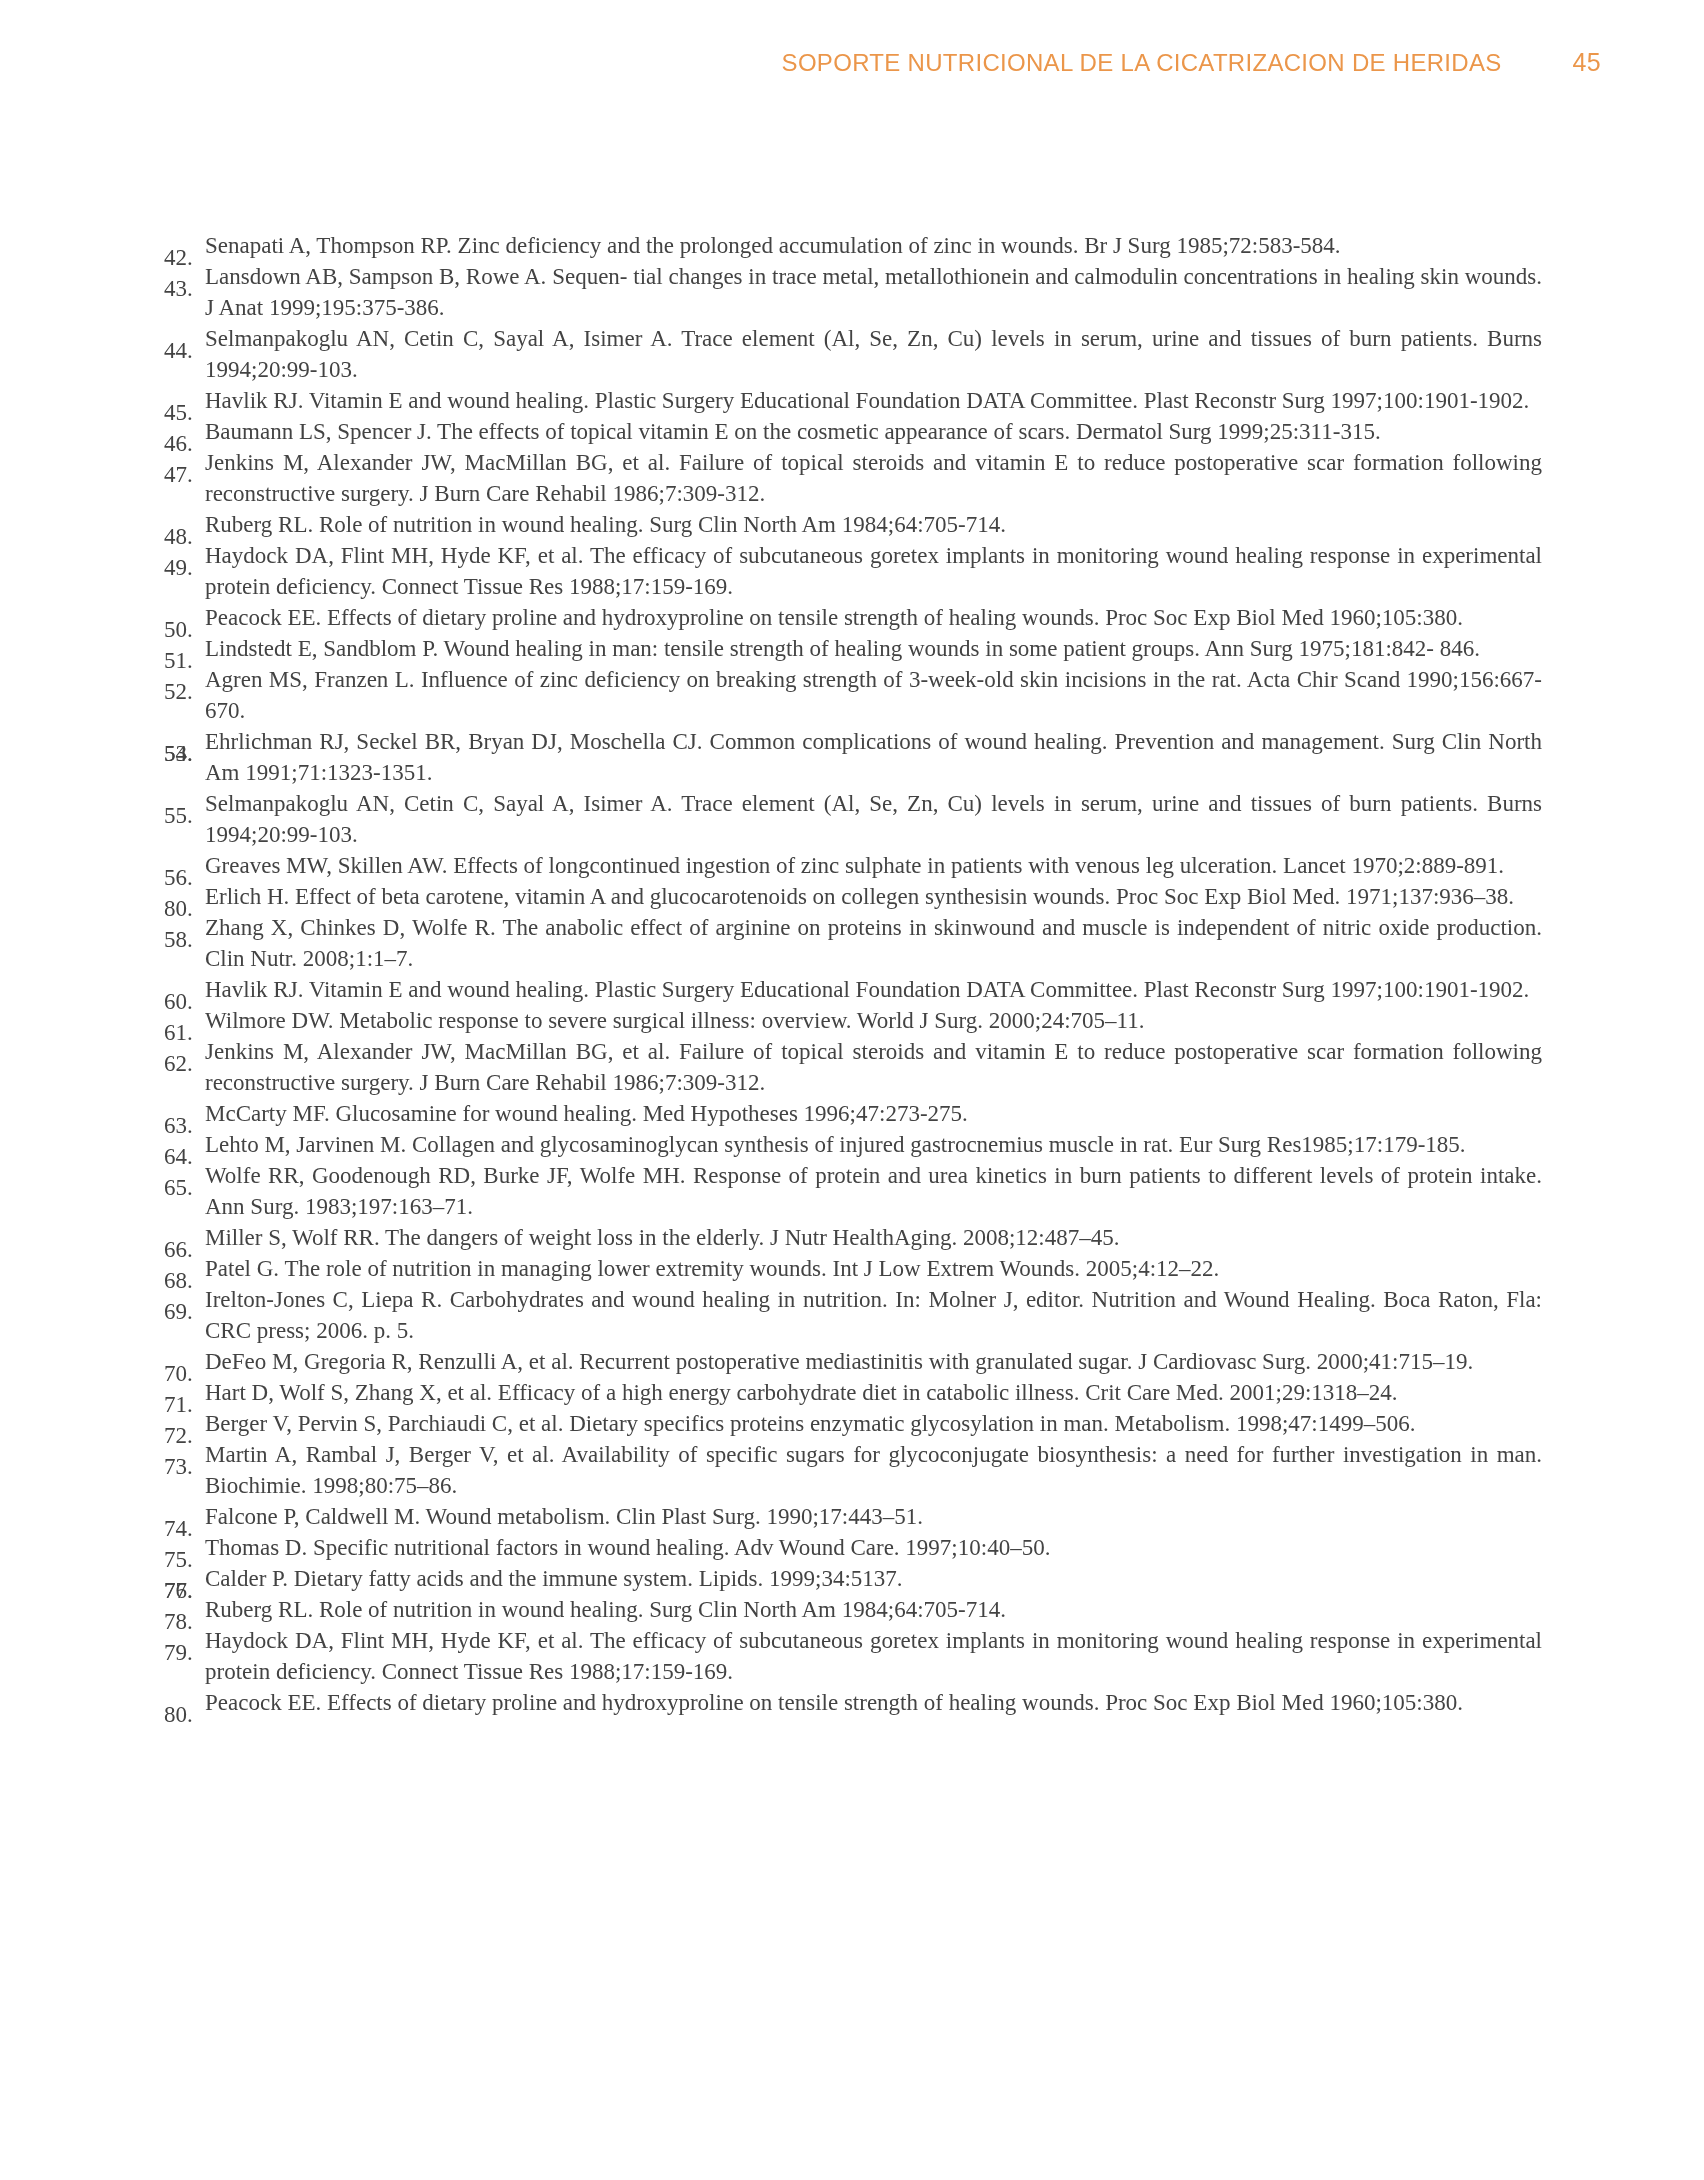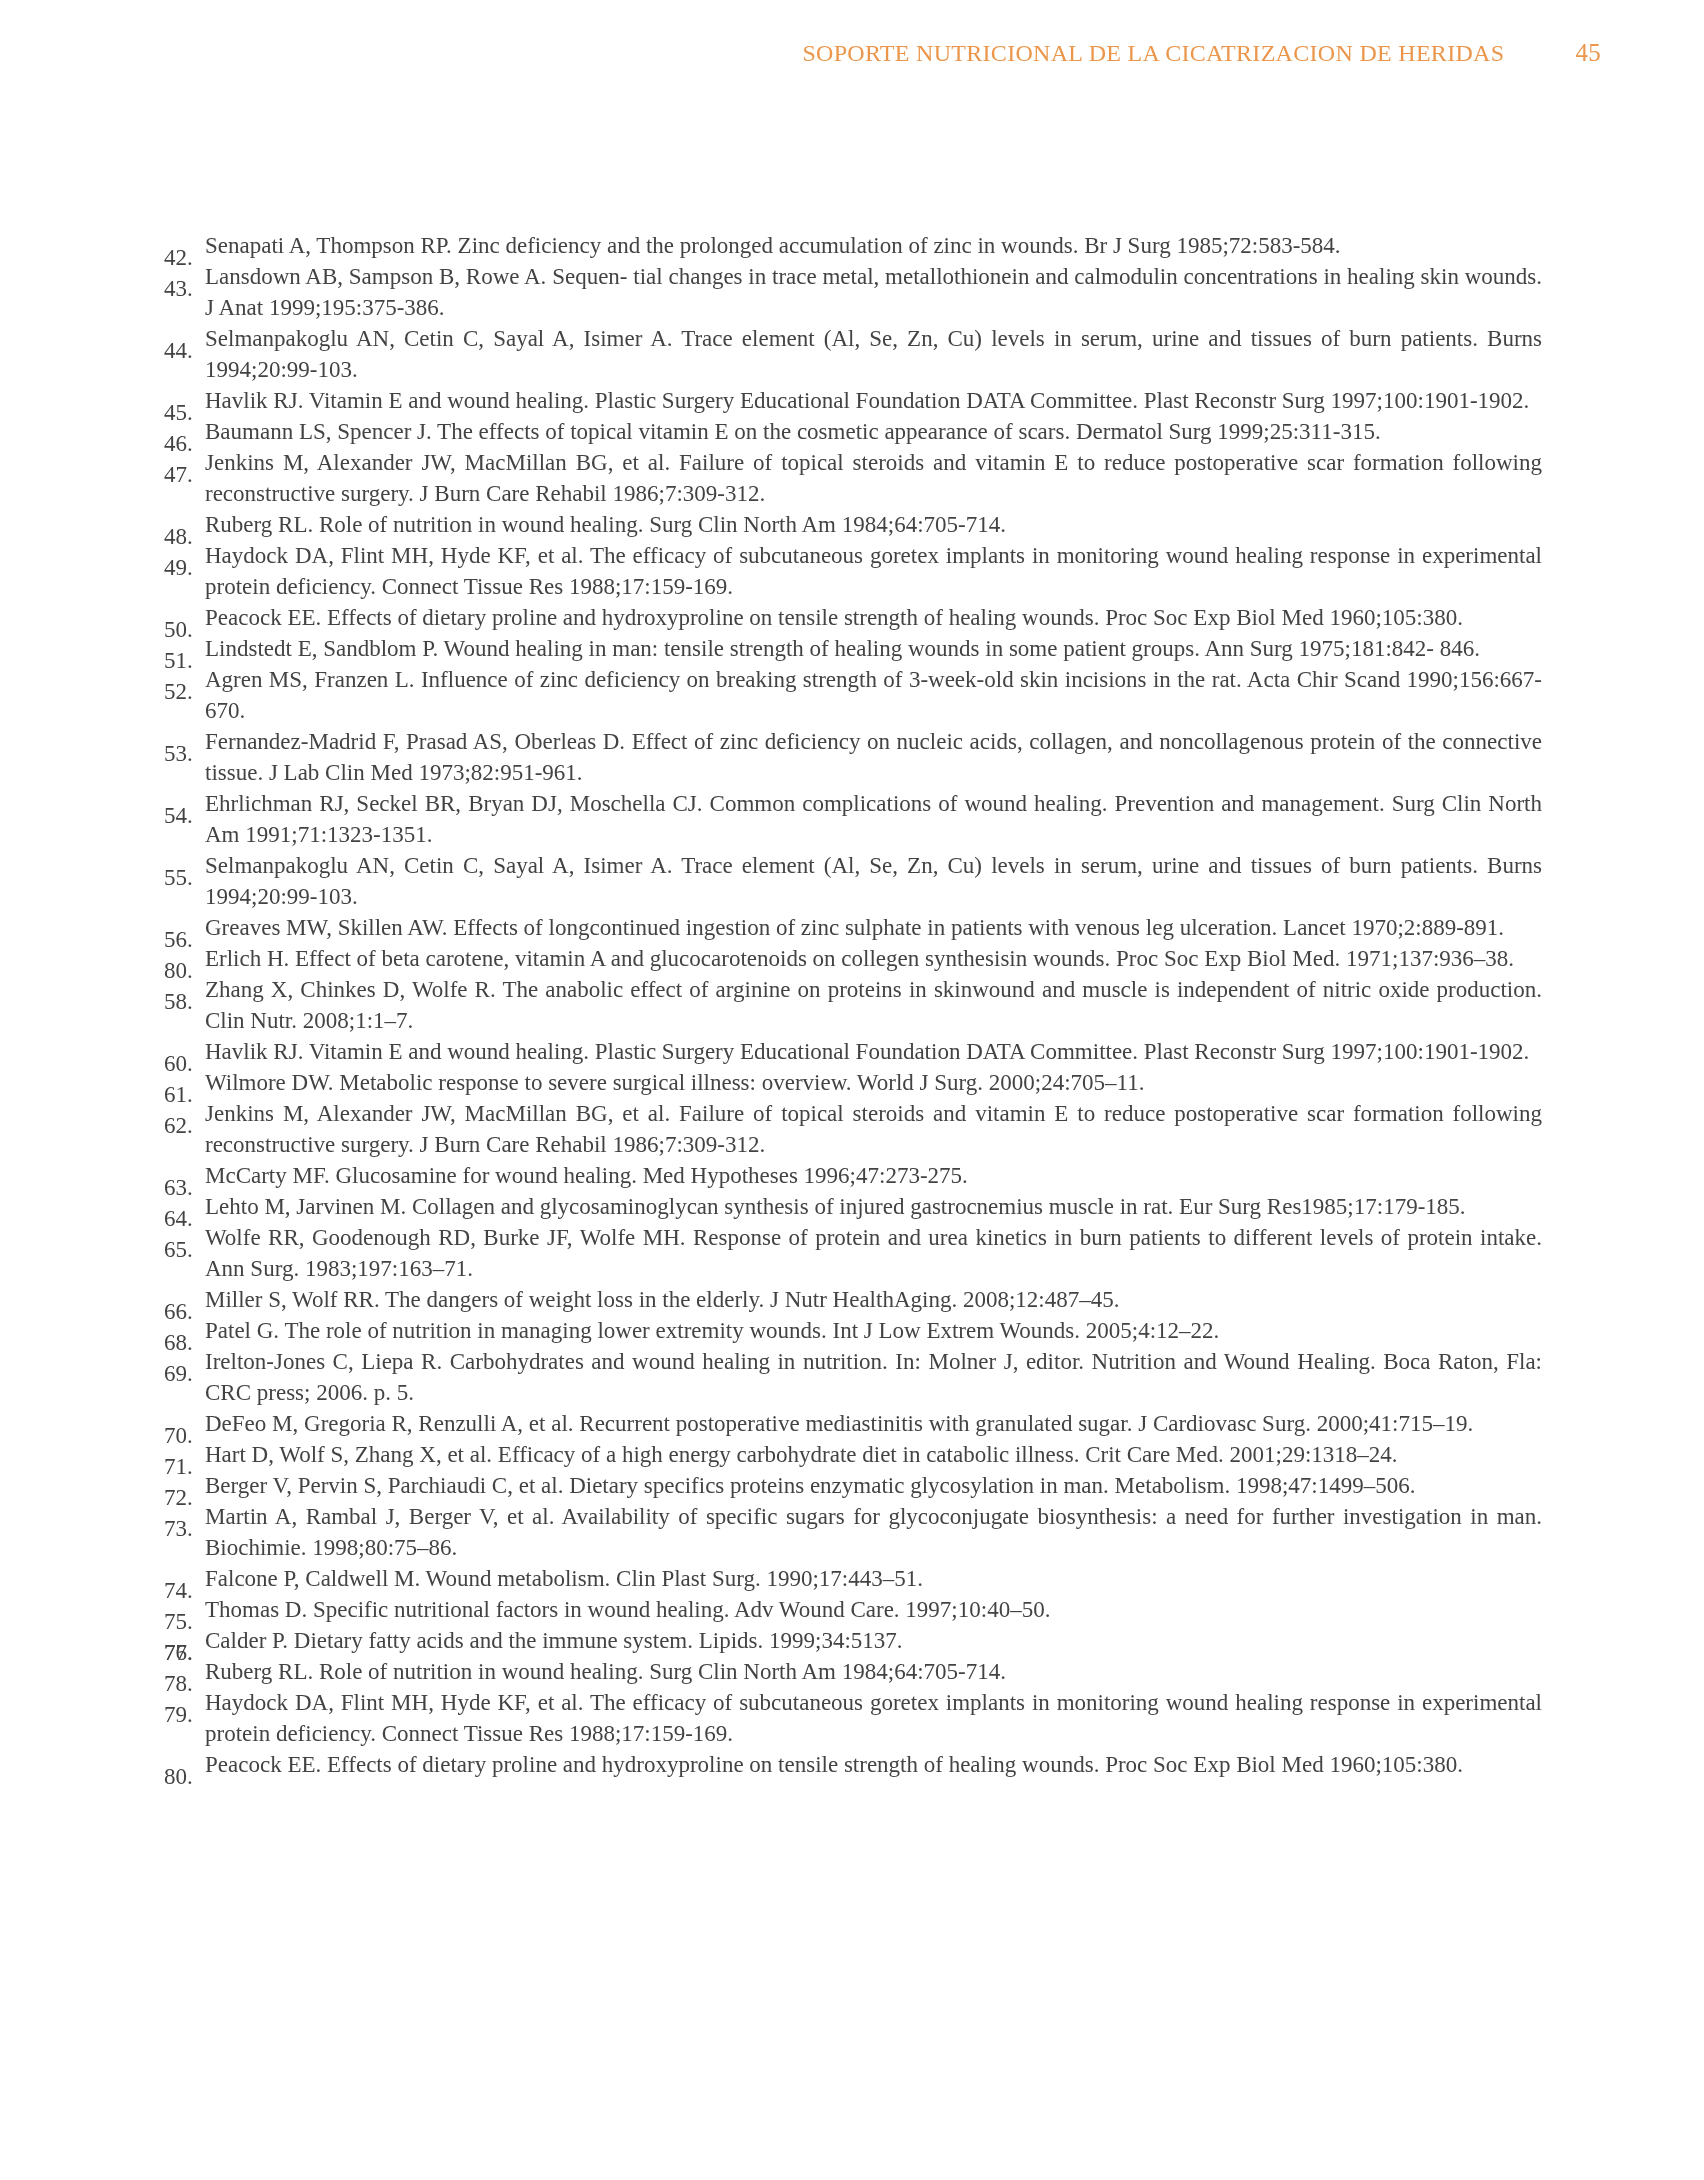--- a/index.html
+++ b/index.html
@@ -10,26 +10,26 @@
   .page {
     position: relative;
     width: 1704px;
     height: 2181px;
     background: #ffffff;
     overflow: hidden;
     font-family: "Liberation Serif", serif;
   }
   .running-header {
     position: absolute;
-    top: 39px;
+    top: 48px;
     right: 103px;
     display: flex;
     align-items: baseline;
     gap: 47px;
-    font-family: Liberation Serif, serif;
+    font-family: Liberation Sans, sans-serif;
     font-weight: normal;
     font-size: 24px;
     letter-spacing: 0.3px;
     color: var(--accent, #EB964A);
     white-space: nowrap;
   }
   .running-header .title {
     text-transform: uppercase;
   }
   .running-header .pagenum {
@@ -123,21 +123,20 @@
       <span class="ref-text">Lindstedt E, Sandblom P. Wound healing in man: tensile strength of healing wounds in some patient groups. Ann Surg 1975;181:842- 846.</span>
     </li>
 
     <li class="ref-item">
       <span class="ref-num">52.</span>
       <span class="ref-text">Agren MS, Franzen L. Influence of zinc deficiency on breaking strength of 3-week-old skin incisions in the rat. Acta Chir Scand 1990;156:667-670.</span>
     </li>
 
     <li class="ref-item">
       <span class="ref-num">53.</span>
-      <span class="ref-text">Fernandez-Madrid F, Prasad AS, Oberleas D. Effect of zinc deficiency on nucleic acids, collagen, and noncollagenous protein of the connective tissue. J Lab Clin Med 1973;82:951-961.</span>
     </li>
 
     <li class="ref-item">
       <span class="ref-num">54.</span>
       <span class="ref-text">Ehrlichman RJ, Seckel BR, Bryan DJ, Moschella CJ. Common complications of wound healing. Prevention and management. Surg Clin North Am 1991;71:1323-1351.</span>
     </li>
 
     <li class="ref-item">
       <span class="ref-num">55.</span>
       <span class="ref-text">Selmanpakoglu AN, Cetin C, Sayal A, Isimer A. Trace element (Al, Se, Zn, Cu) levels in serum, urine and tissues of burn patients. Burns 1994;20:99-103.</span>

